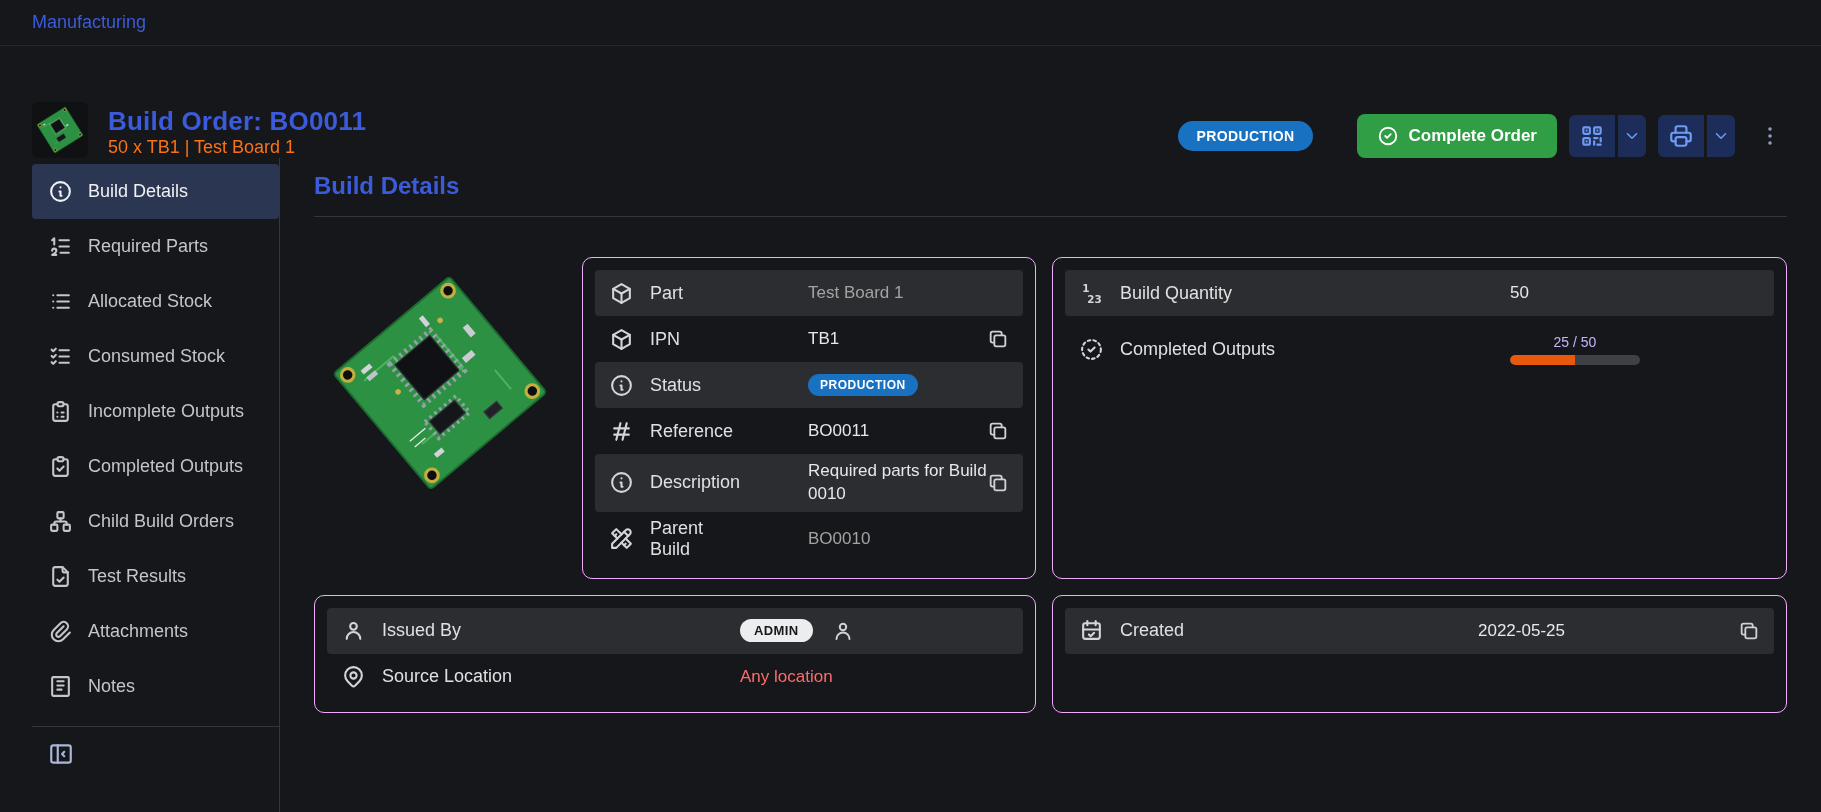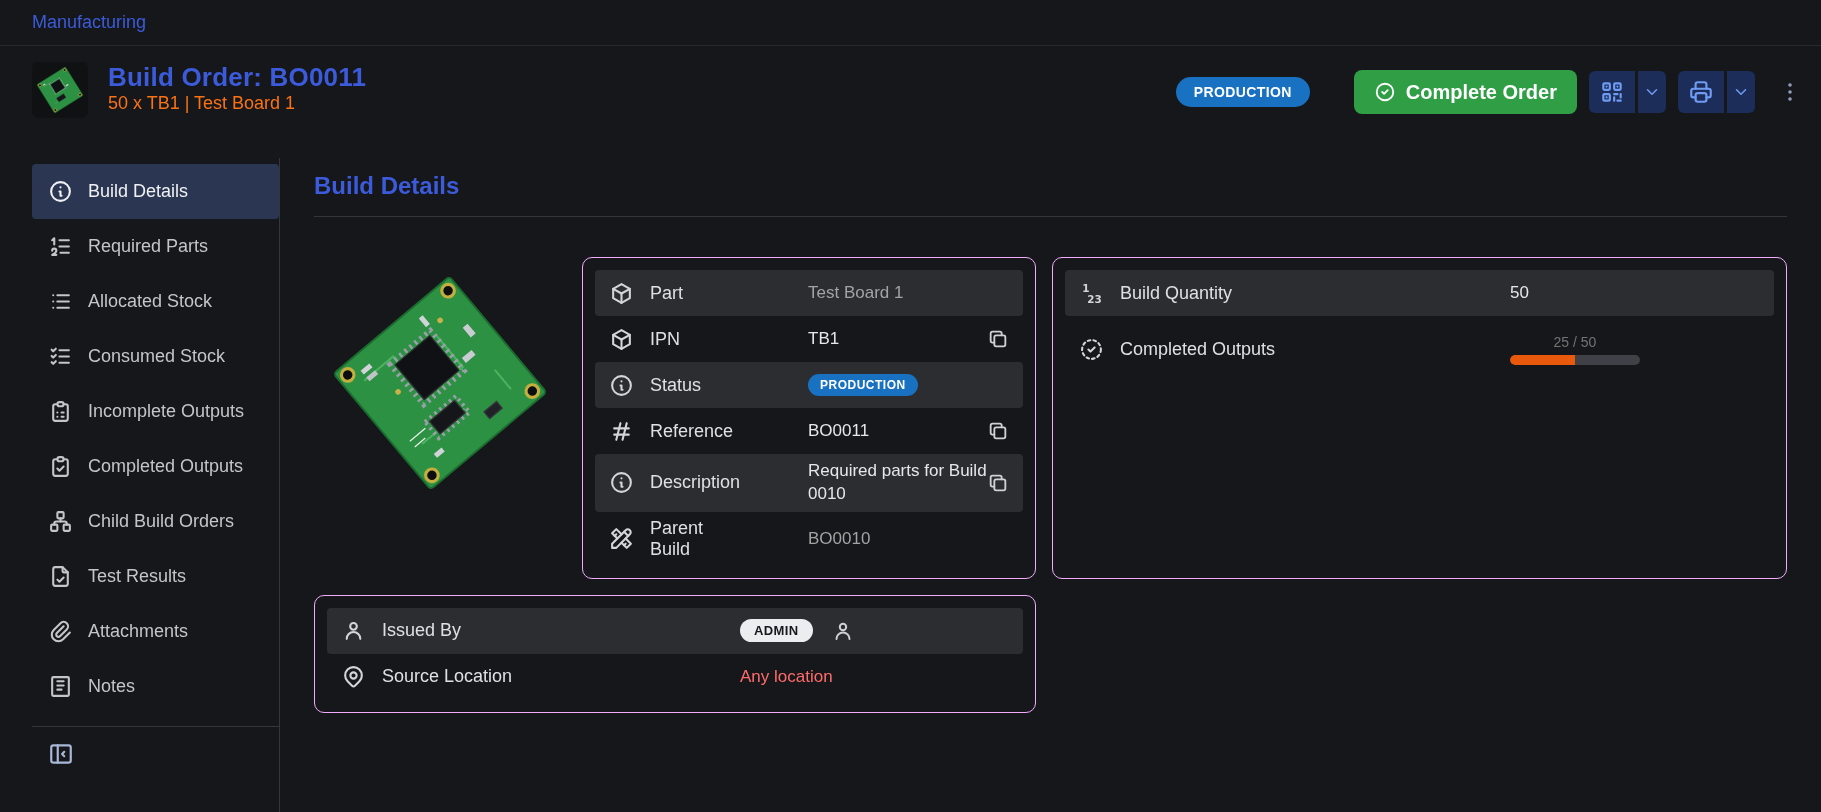--- a/index.html
+++ b/index.html
@@ -11,28 +11,28 @@
     overflow:hidden;
   }
   .ic { fill:none; stroke:currentColor; stroke-width:2; stroke-linecap:round; stroke-linejoin:round; display:block; }
   .ic text { stroke:none; fill:currentColor; font-family:"DejaVu Sans", sans-serif; font-weight:bold; }
 
   
   .breadcrumb-bar { height:46px; display:flex; align-items:center; padding:0 32px; border-bottom:1px solid #26282c; }
   .breadcrumb-link { color:#3b5bdb; font-size:18px; cursor:pointer; }
 
   
-  .page-header { height:112px; display:flex; align-items:flex-start; padding:16px 16px 0 32px; }
+  .page-header { height:112px; display:flex; align-items:flex-end; padding:16px 36px 0 32px; }
   .thumb-box { width:56px; height:56px; border-radius:6px; overflow:hidden; flex:none; cursor:pointer; background:#101113; }
   .header-titles { margin-left:20px; }
   .page-title { font-size:26px; font-weight:700; color:#3b5bdb; letter-spacing:.2px; }
   .page-subtitle { font-size:18px; color:#f97316; }
   .header-actions { margin-left:auto; display:flex; align-items:center; gap:12px; padding-top:8px; }
   .status-pill { background:#1971c2; color:#fff; font-weight:700; font-size:14px; padding:7px 18px; border-radius:999px; letter-spacing:.4px; margin-right:32px; }
-  .complete-btn { display:flex; align-items:center; gap:10px; background:#2f9e44; color:#fff; border:none; border-radius:8px; font-size:20px; font-weight:700; padding:0 20px; height:44px; cursor:pointer; }
+  .complete-btn { display:flex; align-items:center; gap:10px; background:#2f9e44; color:#fff; border:none; border-radius:8px; font-size:17px; font-weight:700; padding:0 20px; height:44px; cursor:pointer; }
   .complete-btn svg { width:22px; height:22px; }
   .split-group { display:flex; gap:3px; }
   .seg { background:#1d2d5a; color:#6f9cf3; display:flex; align-items:center; justify-content:center; cursor:pointer; height:42px; }
   .seg-main { width:46px; border-radius:6px 0 0 6px; }
   .seg-main svg { width:26px; height:26px; }
   .seg-caret { width:28px; border-radius:0 6px 6px 0; }
   .seg-caret svg { width:18px; height:18px; }
   .dots-btn { width:30px; height:42px; display:flex; align-items:center; justify-content:center; color:#8f9dbb; cursor:pointer; margin-left:8px; }
   .dots-btn svg { width:24px; height:24px; }
 
@@ -67,21 +67,21 @@
   .val-link { color:#a3a3a3; cursor:pointer; text-decoration:none; }
   .val-desc { max-width:205px; word-break:break-all; line-height:1.35; }
   .copy-btn { margin-left:auto; width:22px; height:22px; color:#d0d1d4; cursor:pointer; flex:none; }
   .copy-btn svg { width:22px; height:22px; }
   .badge-blue { background:#1971c2; color:#fff; font-weight:700; font-size:12px; padding:4px 12px; border-radius:999px; letter-spacing:.5px; }
   .admin-badge { background:#ecedef; color:#16181b; font-weight:700; font-size:13px; padding:4px 14px; border-radius:999px; letter-spacing:.4px; }
   .user-mini { width:24px; height:24px; color:#d0d1d4; margin-left:18px; }
   .loc-red { color:#ff6b6b; }
 
   .progress-wrap { width:130px; }
-  .progress-text { font-size:14px; color:#737373; text-align:center; margin-bottom:5px; }
+  .progress-text { font-size:14px; color:#c4b5fd; text-align:center; margin-bottom:5px; }
   .progress-track { height:10px; border-radius:6px; background:#3f4146; overflow:hidden; }
   .progress-fill { height:100%; background:#e8590c; border-radius:6px 0 0 6px; }
   .co-row { min-height:66px; }
 </style>
 </head>
 <body>
 
 <div class="breadcrumb-bar">
   <a class="breadcrumb-link">Manufacturing</a>
 </div>
@@ -425,16 +425,35 @@
         <div class="d-row">
           <svg class="ic row-icon" viewBox="0 0 24 24">
               <circle cx="12" cy="11" r="3"></circle>
               <path d="M17.66 16.66L13.41 20.9a2 2 0 0 1-2.82 0l-4.25-4.24a8 8 0 1 1 11.32 0z"></path>
             </svg>
           <span class="lbl wide-lbl">Source Location</span>
           <span class="val loc-red">Any location</span>
         </div>
       </div>
 
+      <div class="panel">
+        <div class="d-row striped">
+          <svg class="ic row-icon" viewBox="0 0 24 24">
+              <rect x="4" y="5" width="16" height="15" rx="2"></rect>
+              <path d="M16 3v4"></path>
+              <path d="M8 3v4"></path>
+              <path d="M4 11h16"></path>
+              <path d="M9.5 15.8l1.7 1.7 3.3-3.3"></path>
+            </svg>
+          <span class="lbl wide-lbl">Created</span>
+          <span class="val">2022-05-25</span>
+          <span class="copy-btn">
+            <svg class="ic" viewBox="0 0 24 24">
+                <rect x="8" y="8" width="12" height="12" rx="2"></rect>
+                <path d="M16 8V6a2 2 0 0 0-2-2H6a2 2 0 0 0-2 2v8a2 2 0 0 0 2 2h2"></path>
+              </svg>
+          </span>
+        </div>
+      </div>
 
     </div>
   </main>
 </div>
 
 </body></html>

